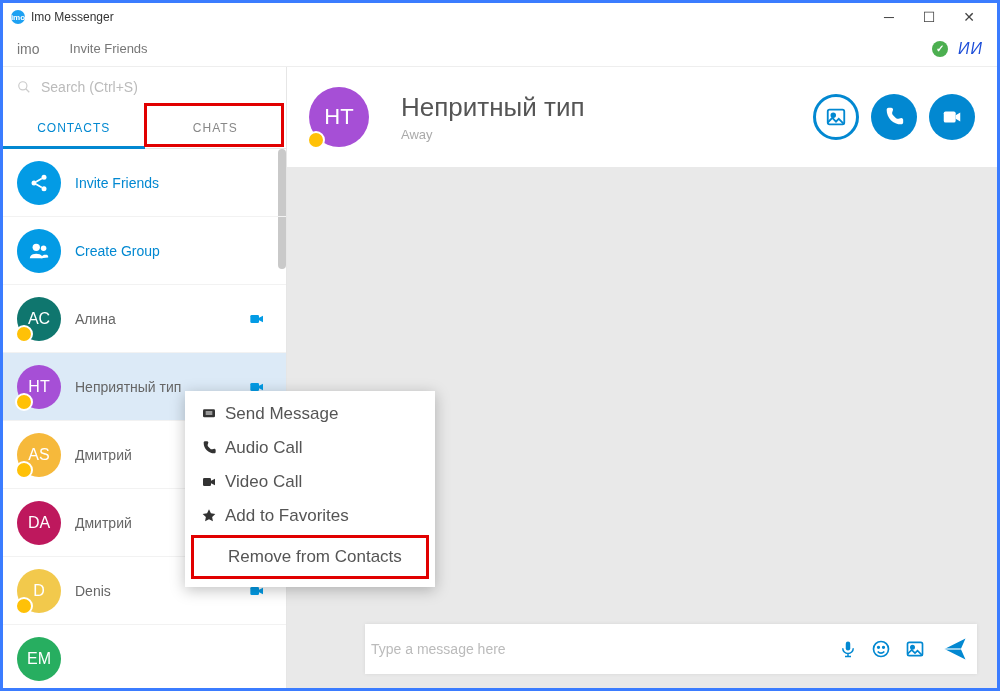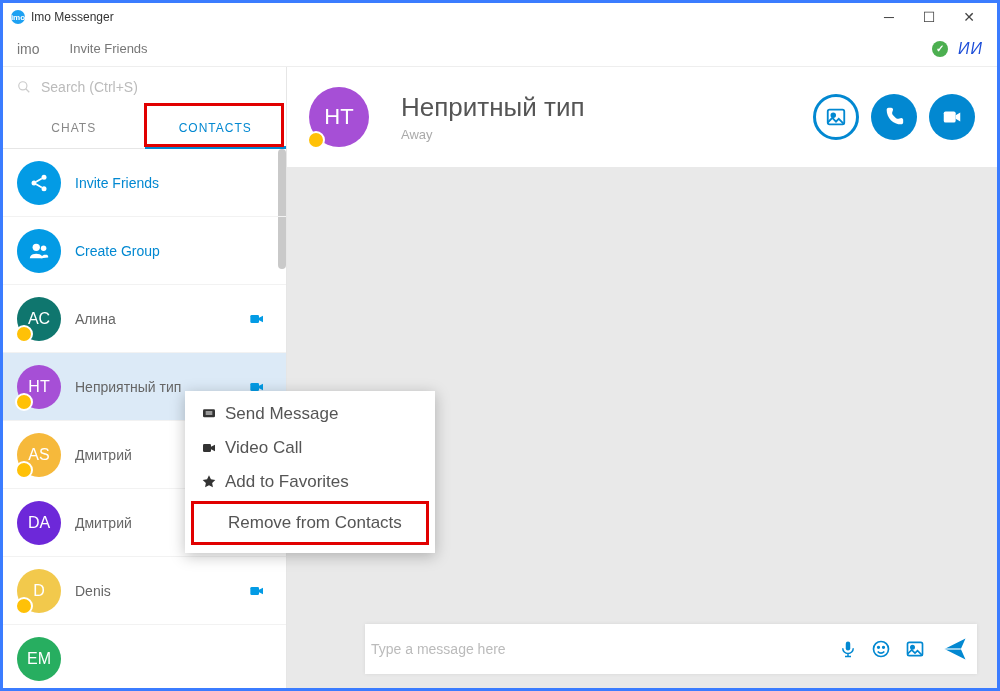--- a/index.html
+++ b/index.html
@@ -98,22 +98,22 @@
       <span class="mag">
         <svg width="14" height="14" viewBox="0 0 24 24" fill="none" stroke="#ccc" stroke-width="2">
             <circle cx="10" cy="10" r="7"></circle>
             <line x1="21" y1="21" x2="15" y2="15"></line>
           </svg>
       </span>
       <input placeholder="Search (Ctrl+S)" style="">
     </div>
 
     <div class="tabs" style="position:relative;">
+      <div class="tab active">CONTACTS</div>
       <div class="tab">CHATS</div>
-      <div class="tab active">CONTACTS</div>
       <div class="tab-highlight" style="left:141px; top:-4px; width:140px; height:44px;"></div>
     </div>
 
     <div class="list">
       <div class="sidebar-scrollbar"></div>
 
       <div class="row action">
         <div class="action-icon">
           <svg width="20" height="20" viewBox="0 0 24 24" fill="#fff">
               <circle cx="18" cy="5" r="3"></circle>
@@ -156,21 +156,21 @@
                 <rect x="2" y="6" width="13" height="12" rx="2"></rect>
                 <path d="M15 10l6-3v10l-6-3z"></path>
               </svg>
             </span>
           </div>
           <div class="row">
             <div class="avatar small-badge away" style="background: rgb(246, 185, 59);">AS</div>
             <span class="label">Дмитрий</span>
           </div>
           <div class="row">
-            <div class="avatar" style="background: #6d28d9;">DA</div>
+            <div class="avatar" style="background: #be185d;">DA</div>
             <span class="label">Дмитрий</span>
           </div>
           <div class="row">
             <div class="avatar small-badge away" style="background: rgb(242, 201, 76);">D</div>
             <span class="label">Denis</span>
             <span class="cam">
               <svg width="22" height="16" viewBox="0 0 24 24" fill="#039be5">
                 <rect x="2" y="6" width="13" height="12" rx="2"></rect>
                 <path d="M15 10l6-3v10l-6-3z"></path>
               </svg>
@@ -253,20 +253,28 @@
         <svg width="16" height="16" viewBox="0 0 24 24" fill="#333">
           <rect x="3" y="5" width="18" height="12" rx="2"></rect>
           <path d="M7 9h10M7 12h10" stroke="#fff" stroke-width="1.5"></path>
         </svg>
       </span>
       <span>Send Message</span>
     </div>
     <div class="ctx-item">
       <span class="glyph">
         <svg width="16" height="16" viewBox="0 0 24 24" fill="#333">
+          <path d="M6 2c-1 0-2 1-2 2 0 9 7 16 16 16 1 0 2-1 2-2v-3c0-1-1-2-2-2l-3 1c-1 0-2 0-3-1l-3-3c-1-1-1-2-1-3l1-3c0-1-1-2-2-2H6z"></path>
+        </svg>
+      </span>
+      <span>Audio Call</span>
+    </div>
+    <div class="ctx-item">
+      <span class="glyph">
+        <svg width="16" height="16" viewBox="0 0 24 24" fill="#333">
           <rect x="3" y="6" width="12" height="12" rx="2"></rect>
           <path d="M15 10l6-3v10l-6-3z"></path>
         </svg>
       </span>
       <span>Video Call</span>
     </div>
     <div class="ctx-item">
       <span class="glyph">
         <svg width="16" height="16" viewBox="0 0 24 24" fill="#333">
           <path d="M12 2l2.9 6 6.6.9-4.8 4.6 1.2 6.5L12 17l-5.9 3 1.2-6.5L2.5 8.9 9.1 8z"></path>

